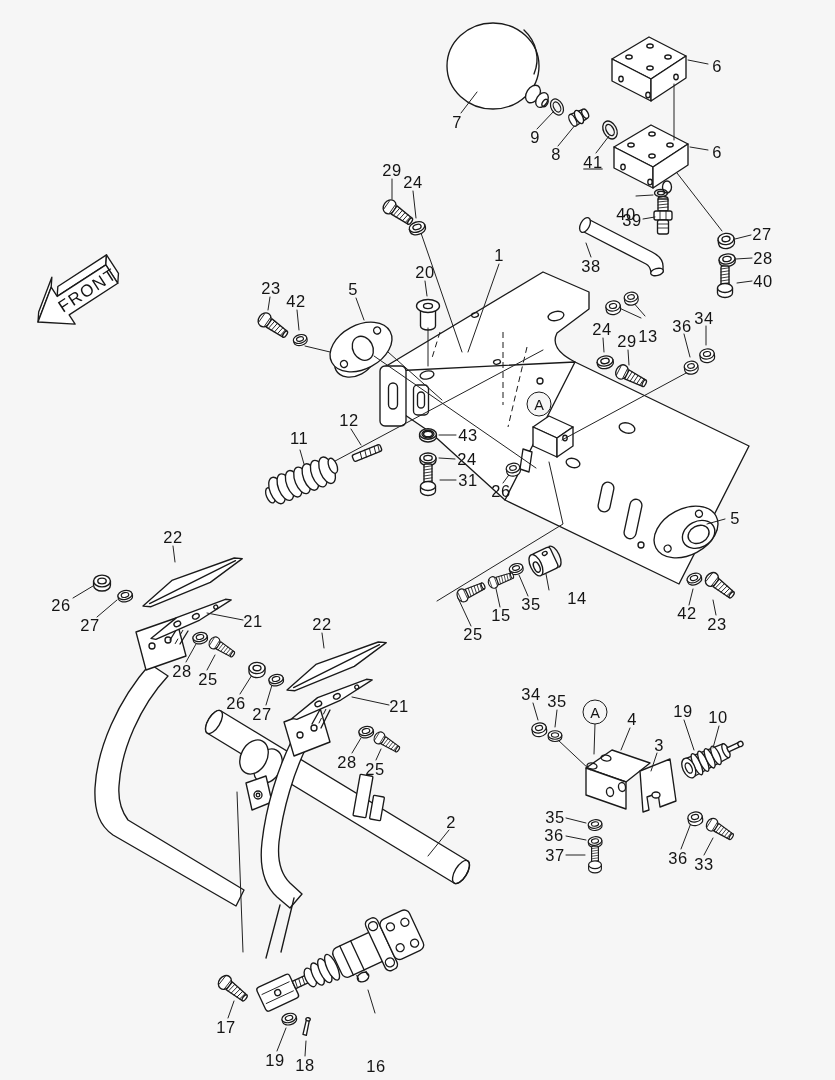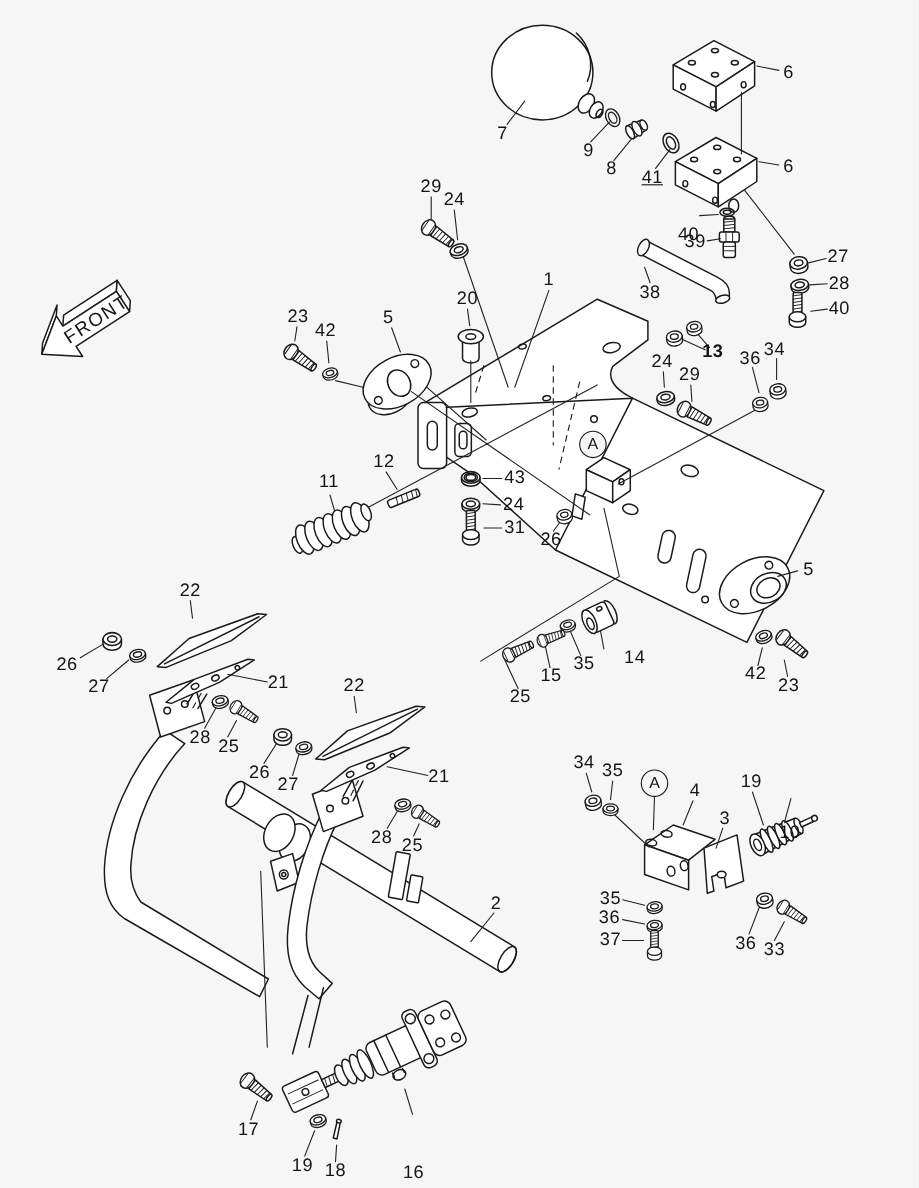--- a/index.html
+++ b/index.html
@@ -393,24 +393,24 @@
       <span class="callout" style="left: 451px; top: 822px;">2</span>
       <span class="callout" style="left: 659px; top: 745px;">3</span>
       <span class="callout" style="left: 632px; top: 719px;">4</span>
       <span class="callout" style="left: 353px; top: 289px;">5</span>
       <span class="callout" style="left: 735px; top: 518px;">5</span>
       <span class="callout" style="left: 717px; top: 66px;">6</span>
       <span class="callout" style="left: 717px; top: 152px;">6</span>
       <span class="callout" style="left: 457px; top: 122px;">7</span>
       <span class="callout" style="left: 556px; top: 154px;">8</span>
       <span class="callout" style="left: 535px; top: 137px;">9</span>
-      <span class="callout" style="left: 718px; top: 717px; margin-top: 40px;">10</span>
+      <span class="callout" style="left: 718px; top: 717px;">10</span>
       <span class="callout" style="left: 299px; top: 438px;">11</span>
       <span class="callout" style="left: 349px; top: 420px;">12</span>
-      <span class="callout" style="left: 648px; top: 320px; font-weight: bold;">13</span>
+      <span class="callout" style="left: 648px; top: 336px;">13</span>
       <span class="callout" style="left: 553px; top: 598px; margin-left: 24px;">14</span>
       <span class="callout" style="left: 501px; top: 615px;">15</span>
       <span class="callout" style="left: 376px; top: 1022px; margin-top: 44px;">16</span>
       <span class="callout" style="left: 226px; top: 1027px;">17</span>
       <span class="callout" style="left: 305px; top: 1065px; text-align: center;">18</span>
       <span class="callout" style="left: 683px; top: 711px;">19</span>
       <span class="callout" style="left: 275px; top: 1060px;">19</span>
       <span class="callout" style="left: 425px; top: 272px;">20</span>
       <span class="callout" style="left: 253px; top: 621px;">21</span>
       <span class="callout" style="left: 399px; top: 706px;">21</span>

